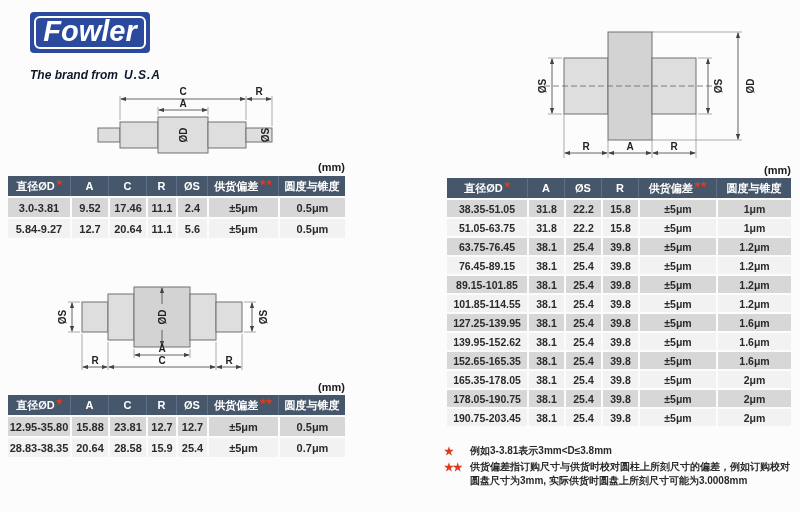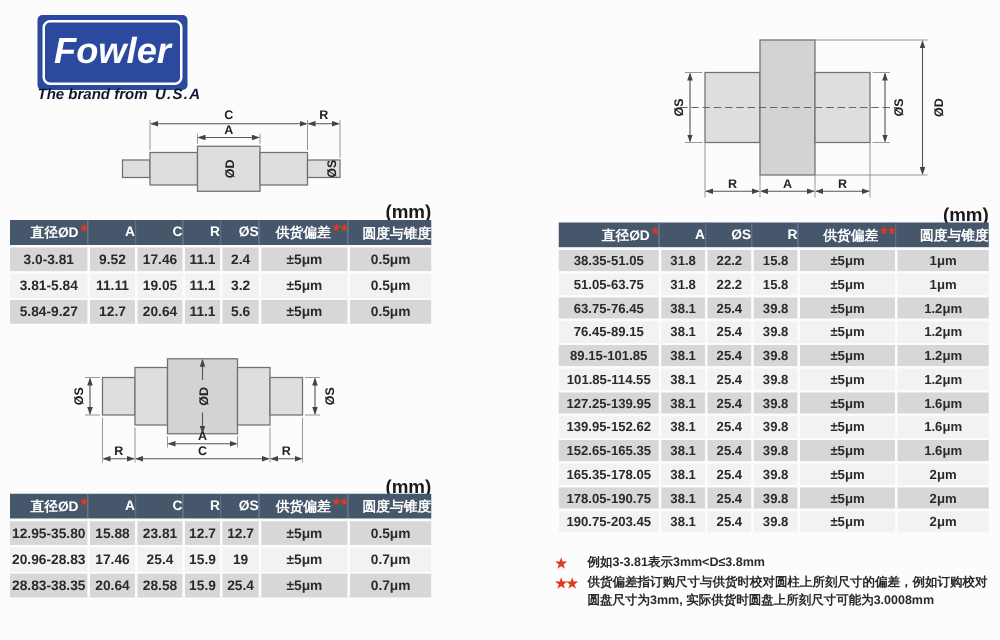--- a/index.html
+++ b/index.html
@@ -5,21 +5,21 @@
   * { margin:0; padding:0; box-sizing:border-box; }
   html,body { width:800px; height:512px; }
   body {
     position:relative; width:800px; height:512px; overflow:hidden;
     background:#fcfcfc; font-family:"Liberation Sans", sans-serif; color:#222;
   }
   .abs { position:absolute; }
 
   
   .logo-box {
-    left:30px; top:12px; width:120px; height:60px;
+    left:30px; top:12px; width:120px; height:41px;
     background:#2b4a9e; border-radius:4px;
     display:flex; align-items:center; justify-content:center;
   }
   .logo-box .inner-frame {
     position:absolute; inset:4px; border:2px solid #ffffff; border-radius:6px;
   }
   .logo-box .brand {
     position:relative; color:#ffffff; font-size:29px; font-weight:700;
     font-style:italic; letter-spacing:0px; padding-bottom:2px;
   }
@@ -33,26 +33,26 @@
   
   svg text { font-family:"Liberation Sans", sans-serif; font-size:10px; font-weight:700; fill:#222; }
   .shape { fill:#dedede; stroke:#707070; stroke-width:1; }
   .shape-dark { fill:#d3d3d3; stroke:#707070; stroke-width:1; }
   .dim { stroke:#555; stroke-width:0.9; fill:none; }
   .ext { stroke:#888; stroke-width:0.7; fill:none; }
   .cl  { stroke:#666; stroke-width:0.8; stroke-dasharray:6,3; fill:none; }
 
   
   .units {
-    font-size:15px; font-weight:700; color:#1a1a1a; text-align:right;
+    font-size:11px; font-weight:700; color:#1a1a1a; text-align:right;
   }
   table { border-collapse:separate; border-spacing:0; table-layout:fixed; }
   th {
     background:#46566b; color:#fff; font-size:11px; font-weight:700;
-    text-align:right; vertical-align:middle; border-left:1px solid #5d6e85;
+    text-align:center; vertical-align:middle; border-left:1px solid #5d6e85;
     white-space:nowrap; overflow:hidden;
   }
   th:first-child { border-left:none; }
   td {
     text-align:center; vertical-align:middle; font-size:11px; font-weight:700;
     color:#2a2a2a; border-left:2px solid #fcfcfc; border-top:2px solid #fcfcfc;
     white-space:nowrap; overflow:hidden;
   }
   td:first-child { border-left:none; }
   tbody tr:nth-child(odd)  td { background:#d7d7d7; }
@@ -221,29 +221,20 @@
       <tr>
         <td>3.0-3.81</td>
         <td>9.52</td>
         <td>17.46</td>
         <td>11.1</td>
         <td>2.4</td>
         <td>±5μm</td>
         <td>0.5μm</td>
       </tr>
       <tr>
-        <td>3.81-5.84</td>
-        <td>11.11</td>
-        <td>19.05</td>
-        <td>11.1</td>
-        <td>3.2</td>
-        <td>±5μm</td>
-        <td>0.5μm</td>
-      </tr>
-      <tr>
         <td>5.84-9.27</td>
         <td>12.7</td>
         <td>20.64</td>
         <td>11.1</td>
         <td>5.6</td>
         <td>±5μm</td>
         <td>0.5μm</td>
       </tr>
     </tbody>
   </table>
@@ -274,29 +265,20 @@
       <tr>
         <td>12.95-35.80</td>
         <td>15.88</td>
         <td>23.81</td>
         <td>12.7</td>
         <td>12.7</td>
         <td>±5μm</td>
         <td>0.5μm</td>
       </tr>
       <tr>
-        <td>20.96-28.83</td>
-        <td>17.46</td>
-        <td>25.4</td>
-        <td>15.9</td>
-        <td>19</td>
-        <td>±5μm</td>
-        <td>0.7μm</td>
-      </tr>
-      <tr>
         <td>28.83-38.35</td>
         <td>20.64</td>
         <td>28.58</td>
         <td>15.9</td>
         <td>25.4</td>
         <td>±5μm</td>
         <td>0.7μm</td>
       </tr>
     </tbody>
   </table>

